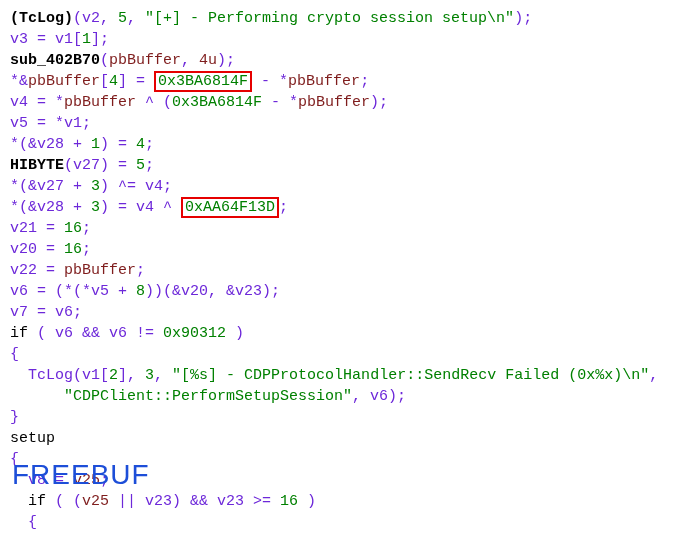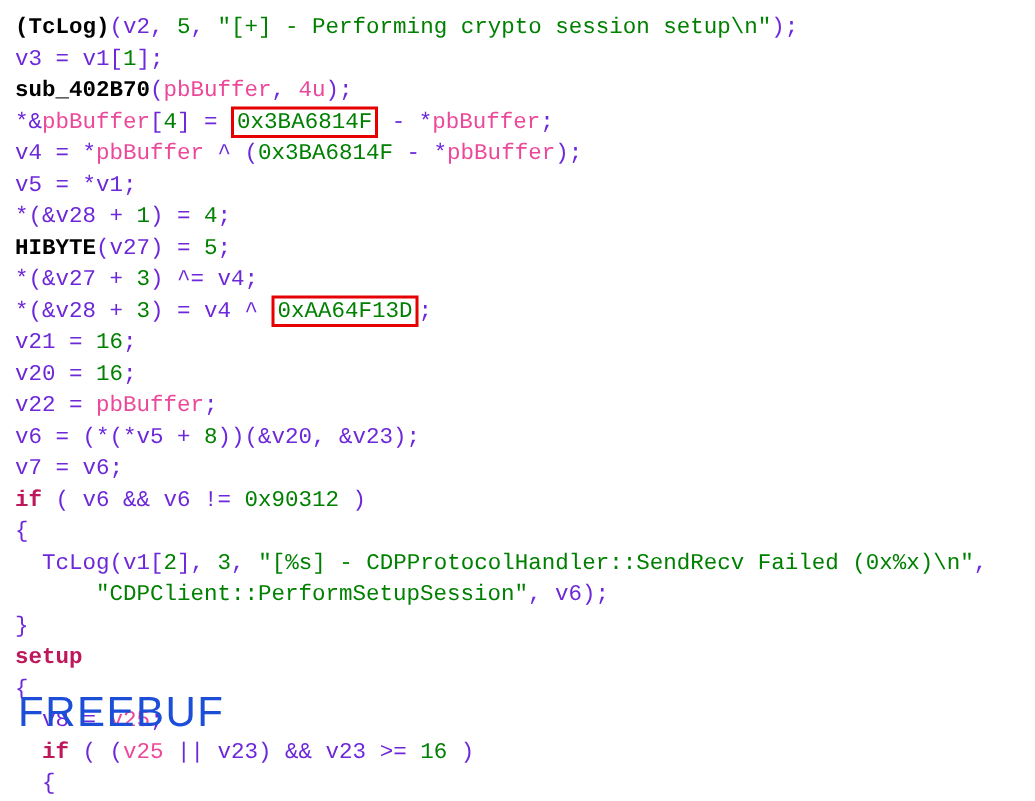--- a/index.html
+++ b/index.html
@@ -7,26 +7,26 @@
     padding: 8px 10px;
     background: #ffffff;
     font-family: "Courier New", monospace;
     font-size: 15px;
     line-height: 1.4;
     color: #000080; 
     width: 670px;
     box-sizing: border-box;
   }
   .line { white-space: pre; }
-  .kw   { color: #be185d; font-weight: bold; }  
+  .kw   { color: #000000; font-weight: normal; }  
   .nav  { color: #6d28d9; }                     
   .fn   { color: #000000; font-weight: bold; }  
   .num  { color: #008000; }                     
   .str  { color: #008000; }                     
-  .teal { color: #ec4899; }                     
+  .teal { color: #7f1d1d; }                     
   .redbox {
     border: 2px solid #e60000;
     padding: 0 2px;
     color: #008000;
   }
   .wm {
     position: fixed;
     left: 12px;
     bottom: 40px;
     color: #1d4ed8;

